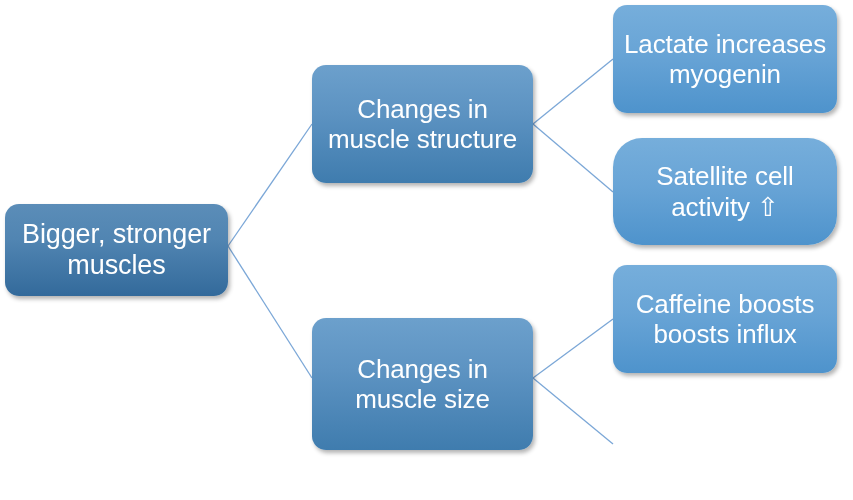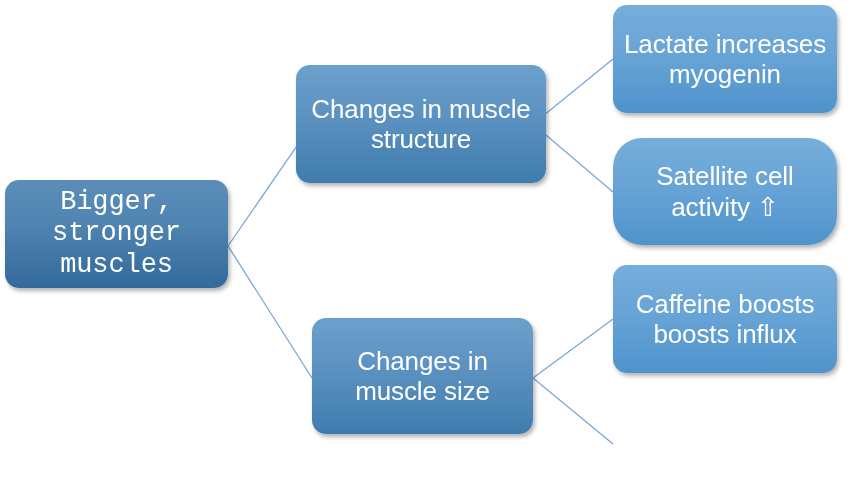--- a/index.html
+++ b/index.html
@@ -65,29 +65,29 @@
 
   <svg id="connector-layer" width="853" height="500" viewBox="0 0 853 500">
     <line x1="228" y1="246" x2="312" y2="124" stroke="#7BA7D7" stroke-width="1.3"></line>
     <line x1="228" y1="246" x2="312" y2="378" stroke="#7BA7D7" stroke-width="1.3"></line>
     <line x1="533" y1="124" x2="613" y2="59" stroke="#7BA7D7" stroke-width="1.3"></line>
     <line x1="533" y1="124" x2="613" y2="192" stroke="#7BA7D7" stroke-width="1.3"></line>
     <line x1="533" y1="378" x2="613" y2="319" stroke="#7BA7D7" stroke-width="1.3"></line>
     <line x1="533" y1="378" x2="613" y2="444" stroke="#7BA7D7" stroke-width="1.3"></line>
   </svg>
 
-  <div class="node node--root" style="left:5px; top:180px; width:223px; height:108px;font-family:Liberation Mono, monospace;">
+  <div class="node node--root" style="left:5px; top:204px; width:223px; height:92px;">
     <span class="node-label">Bigger, stronger muscles</span>
   </div>
 
-  <div class="node node--mid" style="left:296px; top:65px; width:250px; height:118px;">
+  <div class="node node--mid" style="left:312px; top:65px; width:221px; height:118px;">
     <span class="node-label">Changes in muscle structure</span>
   </div>
 
-  <div class="node node--mid" style="left:312px; top:318px; width:221px; height:116px;">
+  <div class="node node--mid" style="left:312px; top:318px; width:221px; height:132px;">
     <span class="node-label">Changes in muscle size</span>
   </div>
 
   <div class="node node--leaf" style="left:613px; top:5px; width:224px; height:108px;">
     <span class="node-label">Lactate increases myogenin</span>
   </div>
 
   <div class="node node--leaf" style="left:613px; top:138px; width:224px; height:107px;border-radius:29px;">
     <span class="node-label">Satellite cell activity ⇧</span>
   </div>

